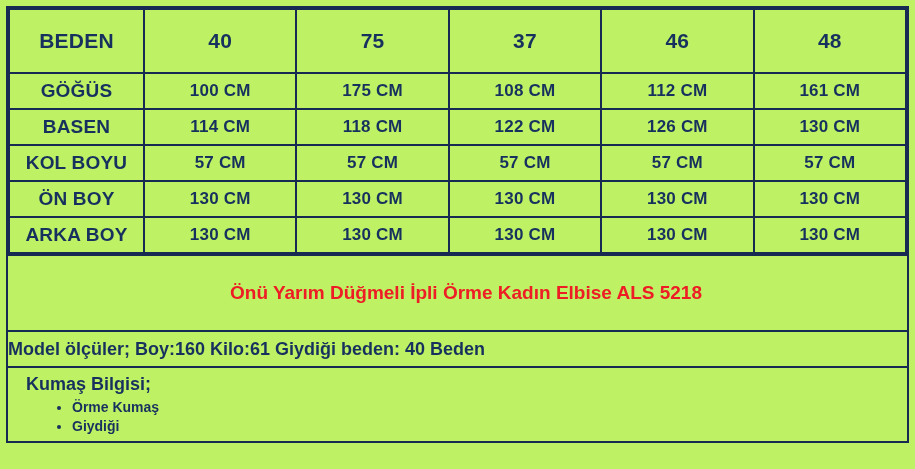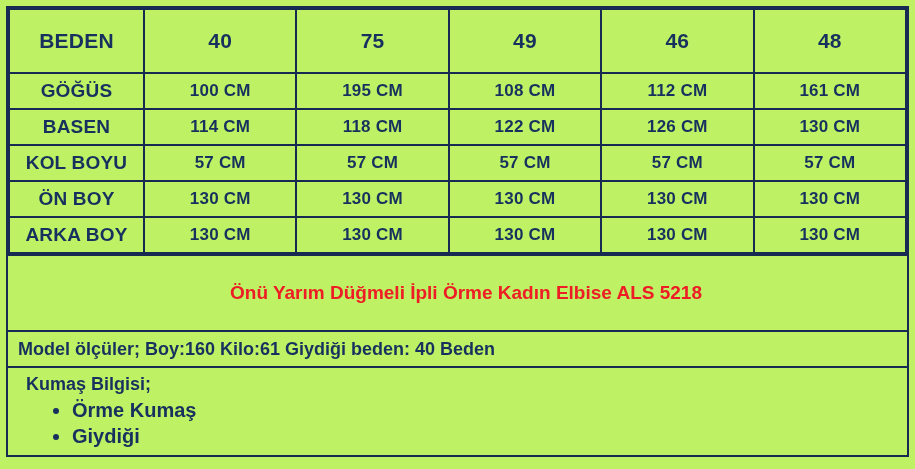--- a/index.html
+++ b/index.html
@@ -63,64 +63,63 @@
     color: #ee1c24;
     font-weight: bold;
     font-size: 19px;
     padding-left: 17px;
   }
   .note-model {
     border-bottom: 2px solid #172a52;
     height: 34px;
     display: flex;
     align-items: center;
-    padding-left: 10px;
     color: #17315e;
     font-weight: bold;
     font-size: 18px;
   }
   .fabric {
     padding: 6px 0 4px 18px;
     color: #17315e;
     font-weight: bold;
     font-size: 18px;
   }
   .fabric ul {
     margin: 4px 0 0 0;
     padding-left: 46px;
     list-style-type: disc;
   }
   .fabric li {
     margin-bottom: 3px;
-    font-size: 20px;
+    font-size: 14px;
     font-weight: bold;
     color: #17315e;
   }
 </style>
 </head>
 <body>
 
 <div class="page">
   <div class="frame">
 
     <table class="size-table">
       <tbody>
           <tr class="head-row">
         <td class="first-col">BEDEN</td>
         <td>40</td>
         <td>75</td>
-        <td>49</td>
+        <td>37</td>
         <td>46</td>
         <td>48</td>
       </tr>
 
       <tr>
         <td class="first-col rowlabel">GÖĞÜS</td>
         <td>100 CM</td>
-        <td>195 CM</td>
+        <td>175 CM</td>
         <td>108 CM</td>
         <td>112 CM</td>
         <td>161 CM</td>
       </tr>
 
       <tr>
         <td class="first-col rowlabel">BASEN</td>
         <td>114 CM</td>
         <td>118 CM</td>
         <td>122 CM</td>

